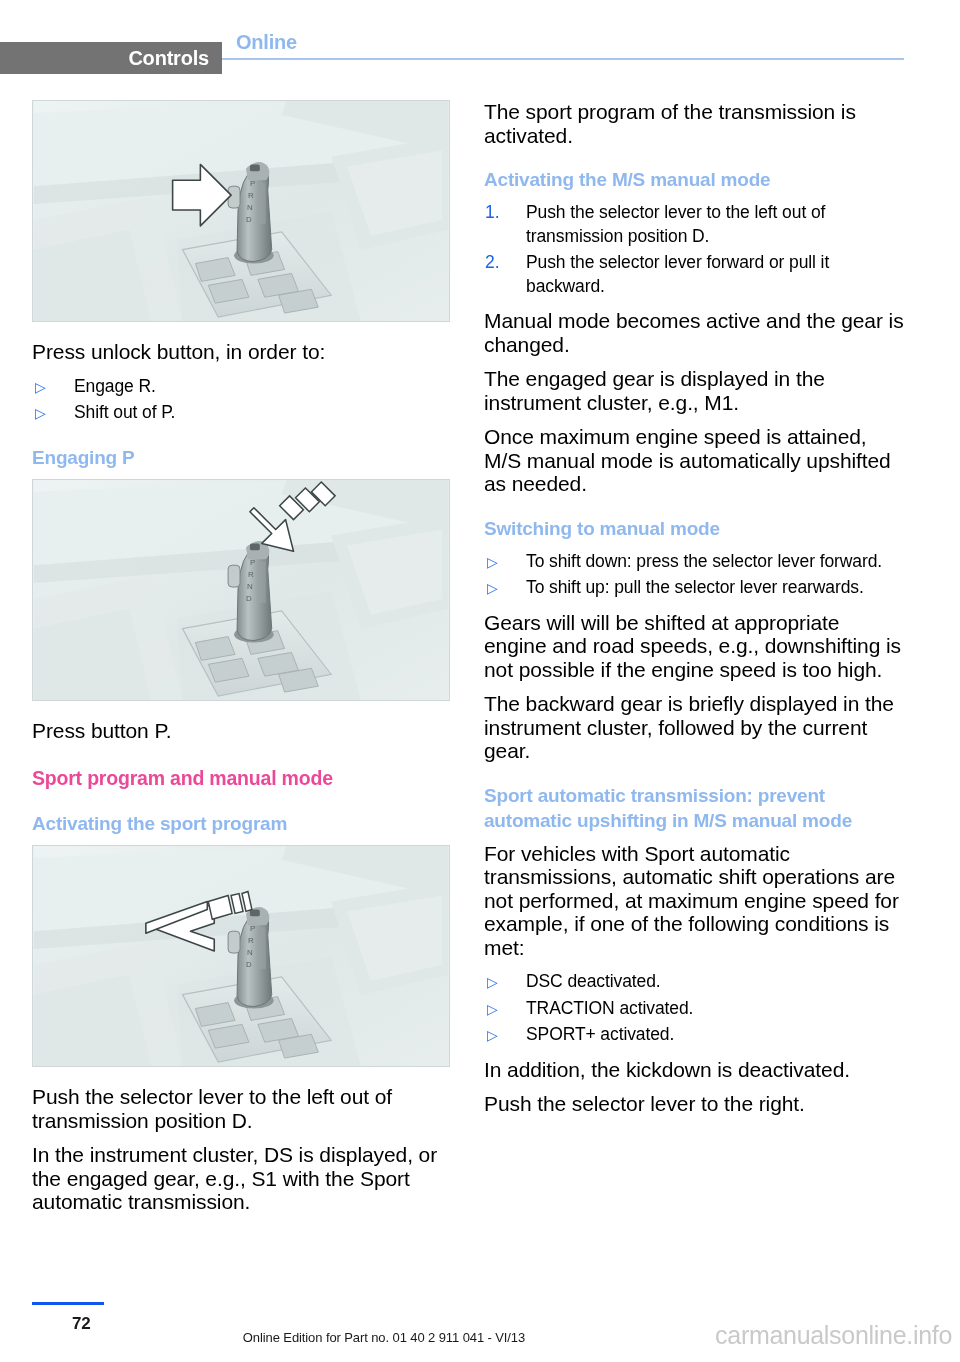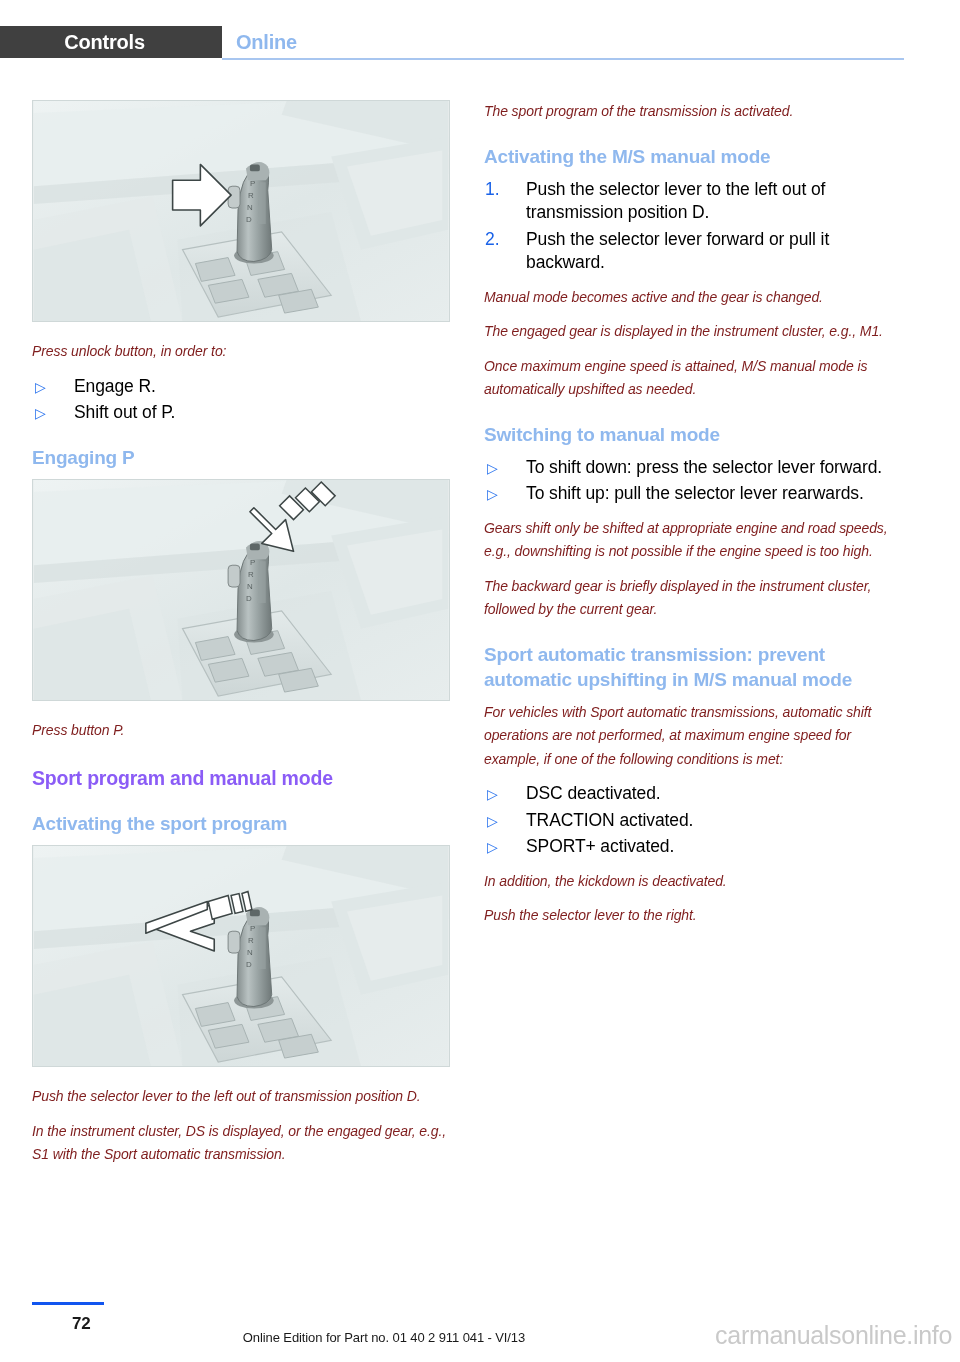--- a/index.html
+++ b/index.html
@@ -30,27 +30,27 @@
     position: absolute;
     left: 222px;
     top: 58px;
     width: 682px;
     height: 2px;
     background: #a8c6f0;
   }
   .chapter-tab {
     position: absolute;
     left: 0;
-    top: 26px;
+    top: 42px;
     width: 222px;
     height: 32px;
-    background: #404040;
+    background: #737373;
     display: flex;
     align-items: center;
-    justify-content: center;
+    justify-content: flex-end;
     padding-right: 13px;
   }
   .chapter-tab-label {
     color: #ffffff;
     font-size: 20px;
     font-weight: bold;
     letter-spacing: -0.2px;
     line-height: 1;
   }
   .section-tab {
@@ -73,32 +73,31 @@
   .col {
     position: absolute;
     top: 100px;
     width: 420px;
   }
   .col-left  { left: 32px; }
   .col-right { left: 484px; }
 
   
   p.body {
-    font-size: 14px;
+    font-size: 21px;
     line-height: 23.5px;
-    color: #7f1d1d;
+    color: #000000;
     margin-bottom: 11px;
     letter-spacing: -0.1px;
-    font-style: italic;
   }
 
   h2.heading-major {
     font-size: 19.5px;
     font-weight: bold;
-    color: #8b5cf6;
+    color: #ec4899;
     line-height: 25px;
     margin-top: 24px;
     margin-bottom: 17px;
     letter-spacing: -0.2px;
   }
 
   h3.heading-minor {
     font-size: 19px;
     font-weight: bold;
     color: #8fb8ee;
@@ -451,21 +450,21 @@
       <li>
         <span class="marker">▷</span>
         <span>To shift down: press the selector lever forward.</span>
       </li>
       <li>
         <span class="marker">▷</span>
         <span>To shift up: pull the selector lever rearwards.</span>
       </li>
     </ul>
 
-    <p class="body">Gears shift only be shifted at appropriate engine and road speeds, e.g., downshifting is not possible if the engine speed is too high.</p>
+    <p class="body">Gears will will be shifted at appropriate engine and road speeds, e.g., downshifting is not possible if the engine speed is too high.</p>
     <p class="body">The backward gear is briefly displayed in the instrument cluster, followed by the current gear.</p>
 
     <h3 class="heading-minor">Sport automatic transmission: prevent automatic upshifting in M/S manual mode</h3>
 
     <p class="body">For vehicles with Sport automatic transmissions, automatic shift operations are not performed, at maximum engine speed for example, if one of the following conditions is met:</p>
 
     <ul class="bullet-list">
       <li>
         <span class="marker">▷</span>
         <span>DSC deactivated.</span>

